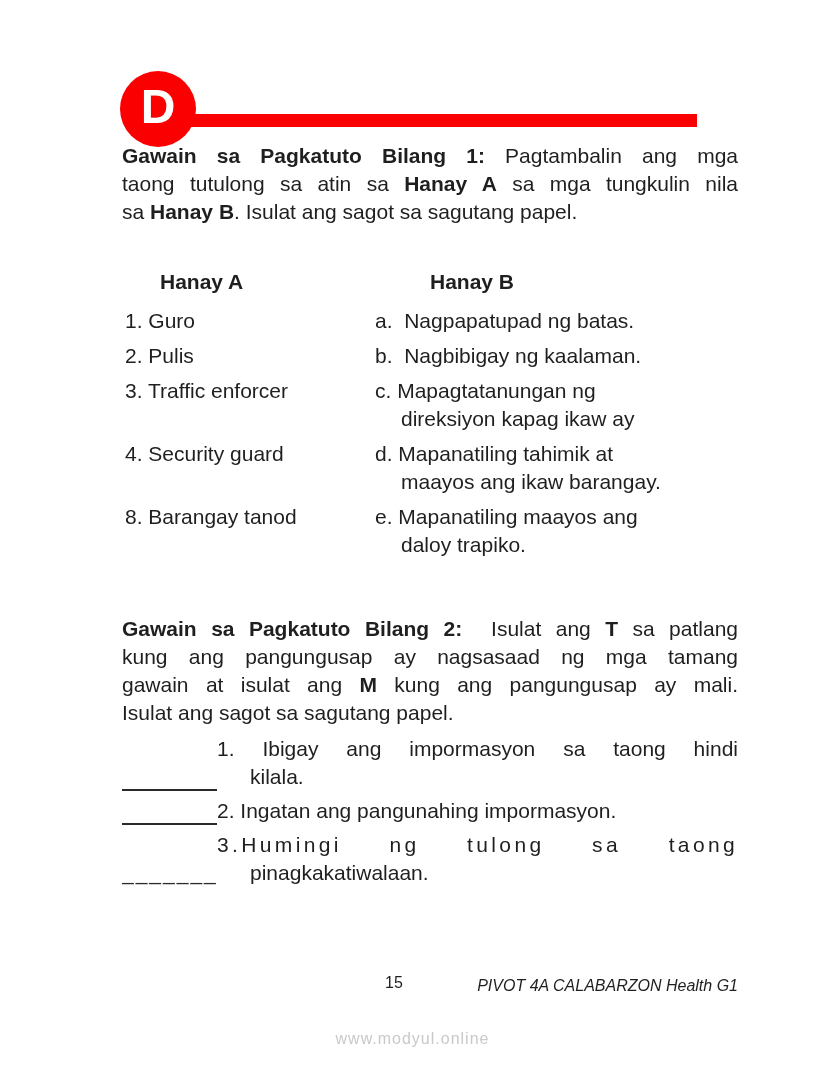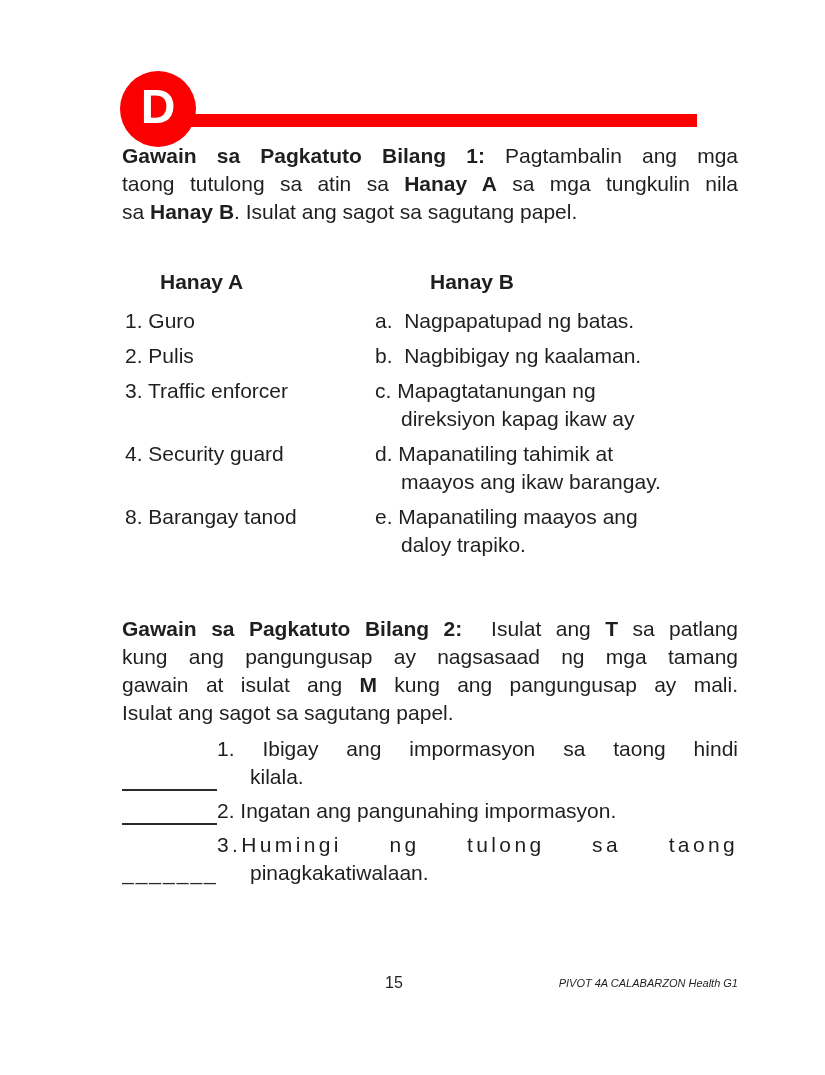--- a/index.html
+++ b/index.html
@@ -64,21 +64,21 @@
   .fill-line2{padding-left:33px;}
   .fill-line2:empty{display:none;}
   .spread{letter-spacing:0.16em;}
   
   .page-num{
     position:absolute;left:385px;top:974px;width:60px;
     font-size:16px;color:#1f1f1f;
   }
   .footer-src{
     position:absolute;right:87px;top:977px;
-    font-size:11px;font-style:italic;color:#1f1f1f;
+    font-size:16px;font-style:italic;color:#1f1f1f;
   }
   .watermark{
     position:absolute;left:0;top:1030px;width:825px;
     text-align:center;font-size:16px;color:#c9c9c9;letter-spacing:1px;
   }
 </style>
 </head>
 <body>
 
 <div id="page">
@@ -167,14 +167,15 @@
           <div class="jline spread">3.Humingi ng tulong sa taong</div>
           <div class="fill-line2">pinagkakatiwalaan.</div>
         </div>
       </div>
 
     </div>
   </div>
 
   <div class="page-num">15</div>
   <div class="footer-src">PIVOT 4A CALABARZON Health G1</div>
+  <div class="watermark">www.modyul.online</div>
 
 </div>
 
 </body></html>

